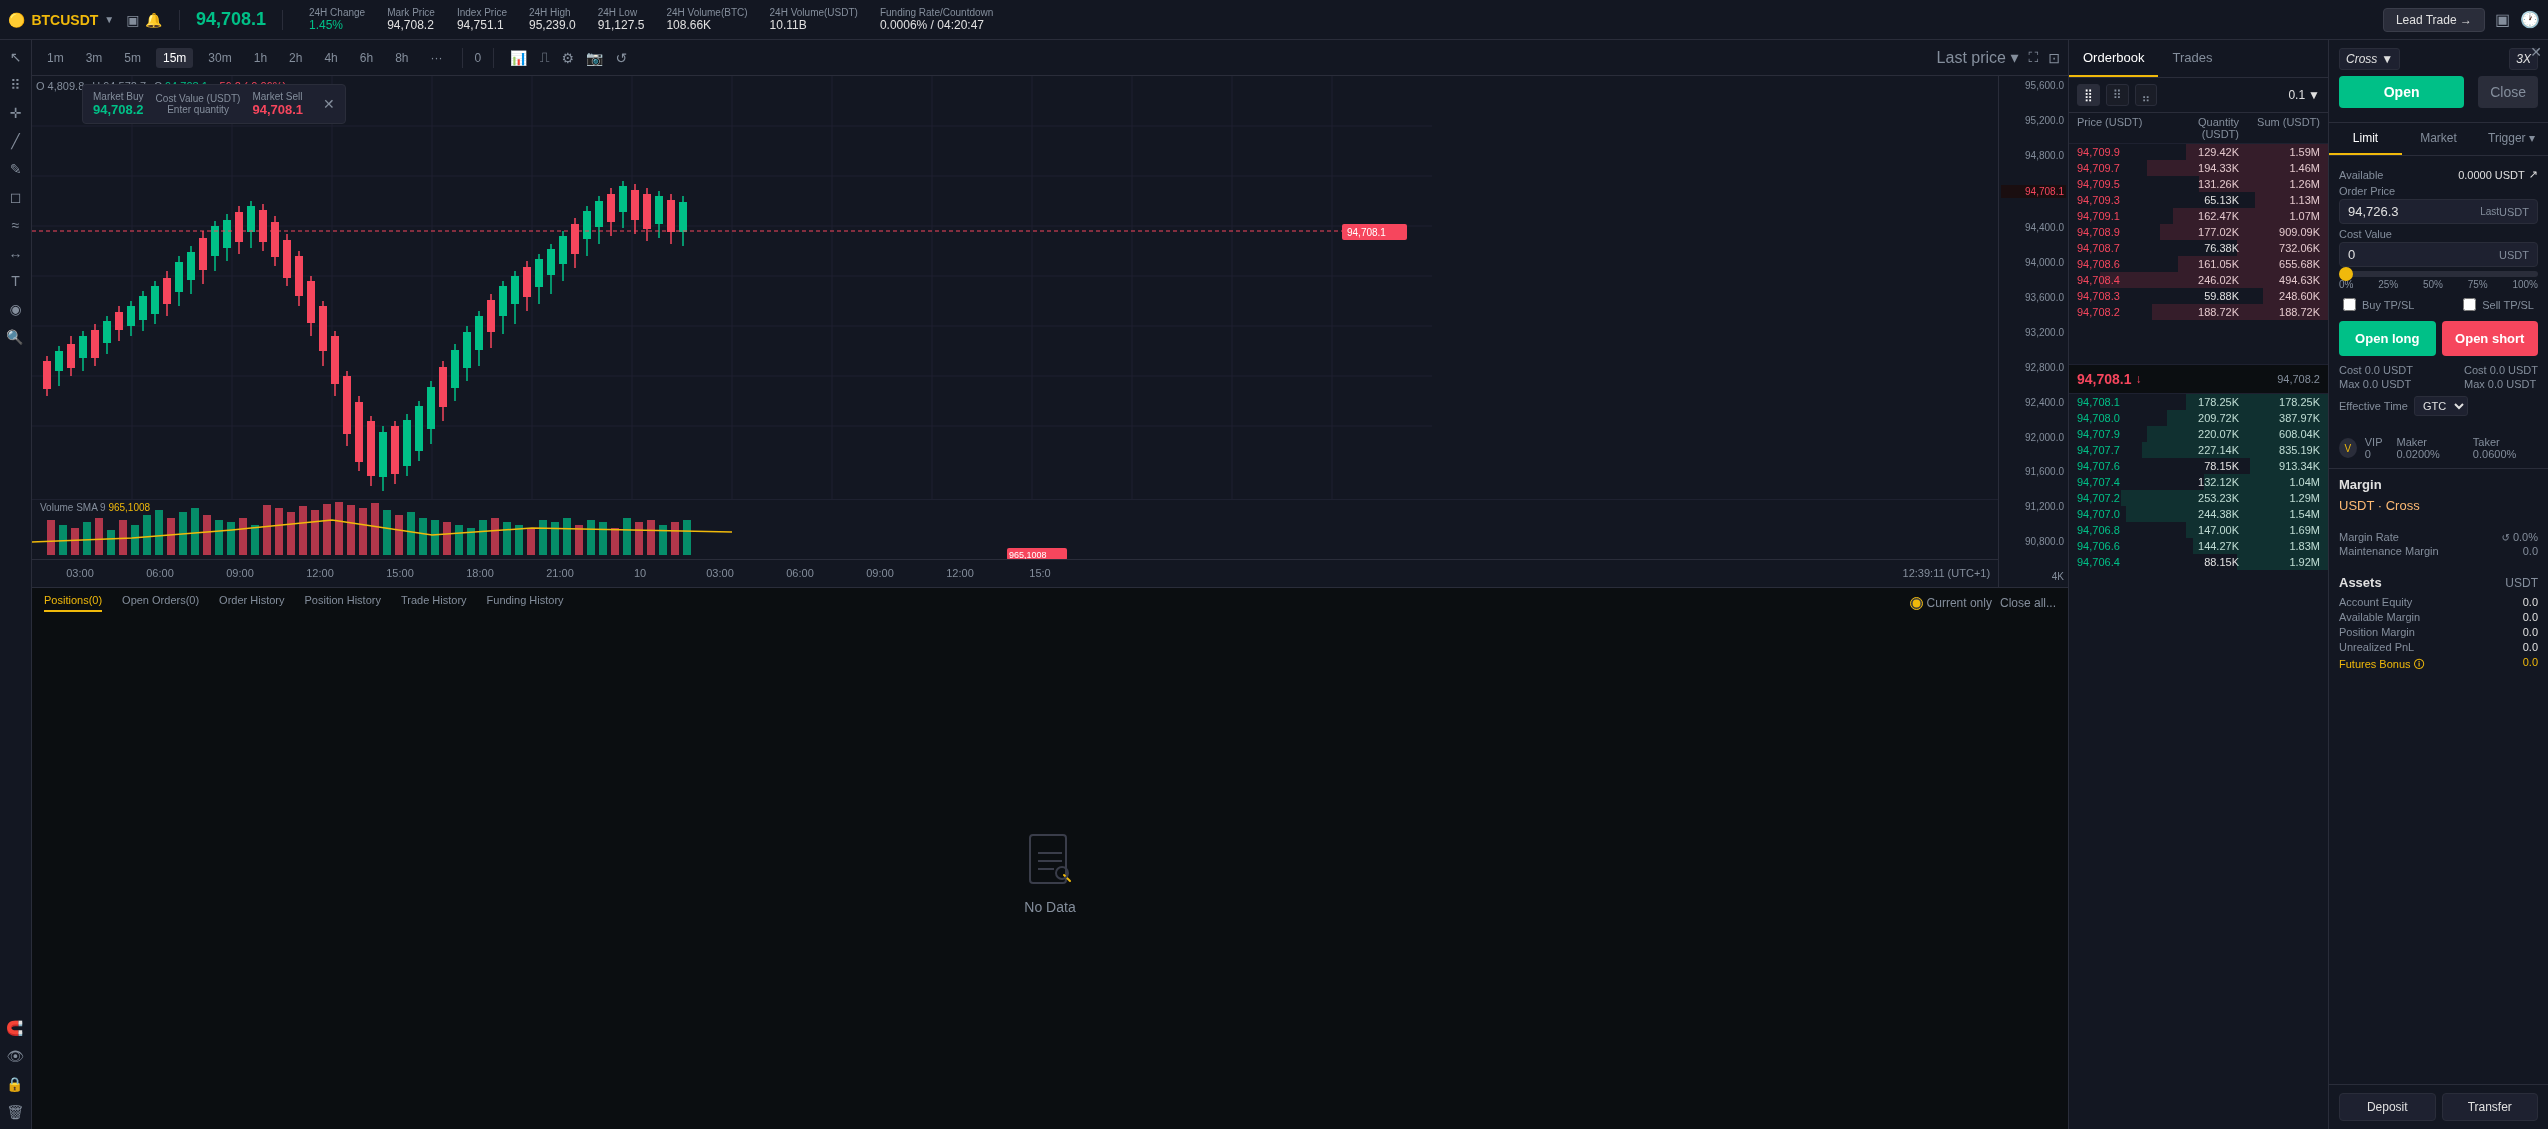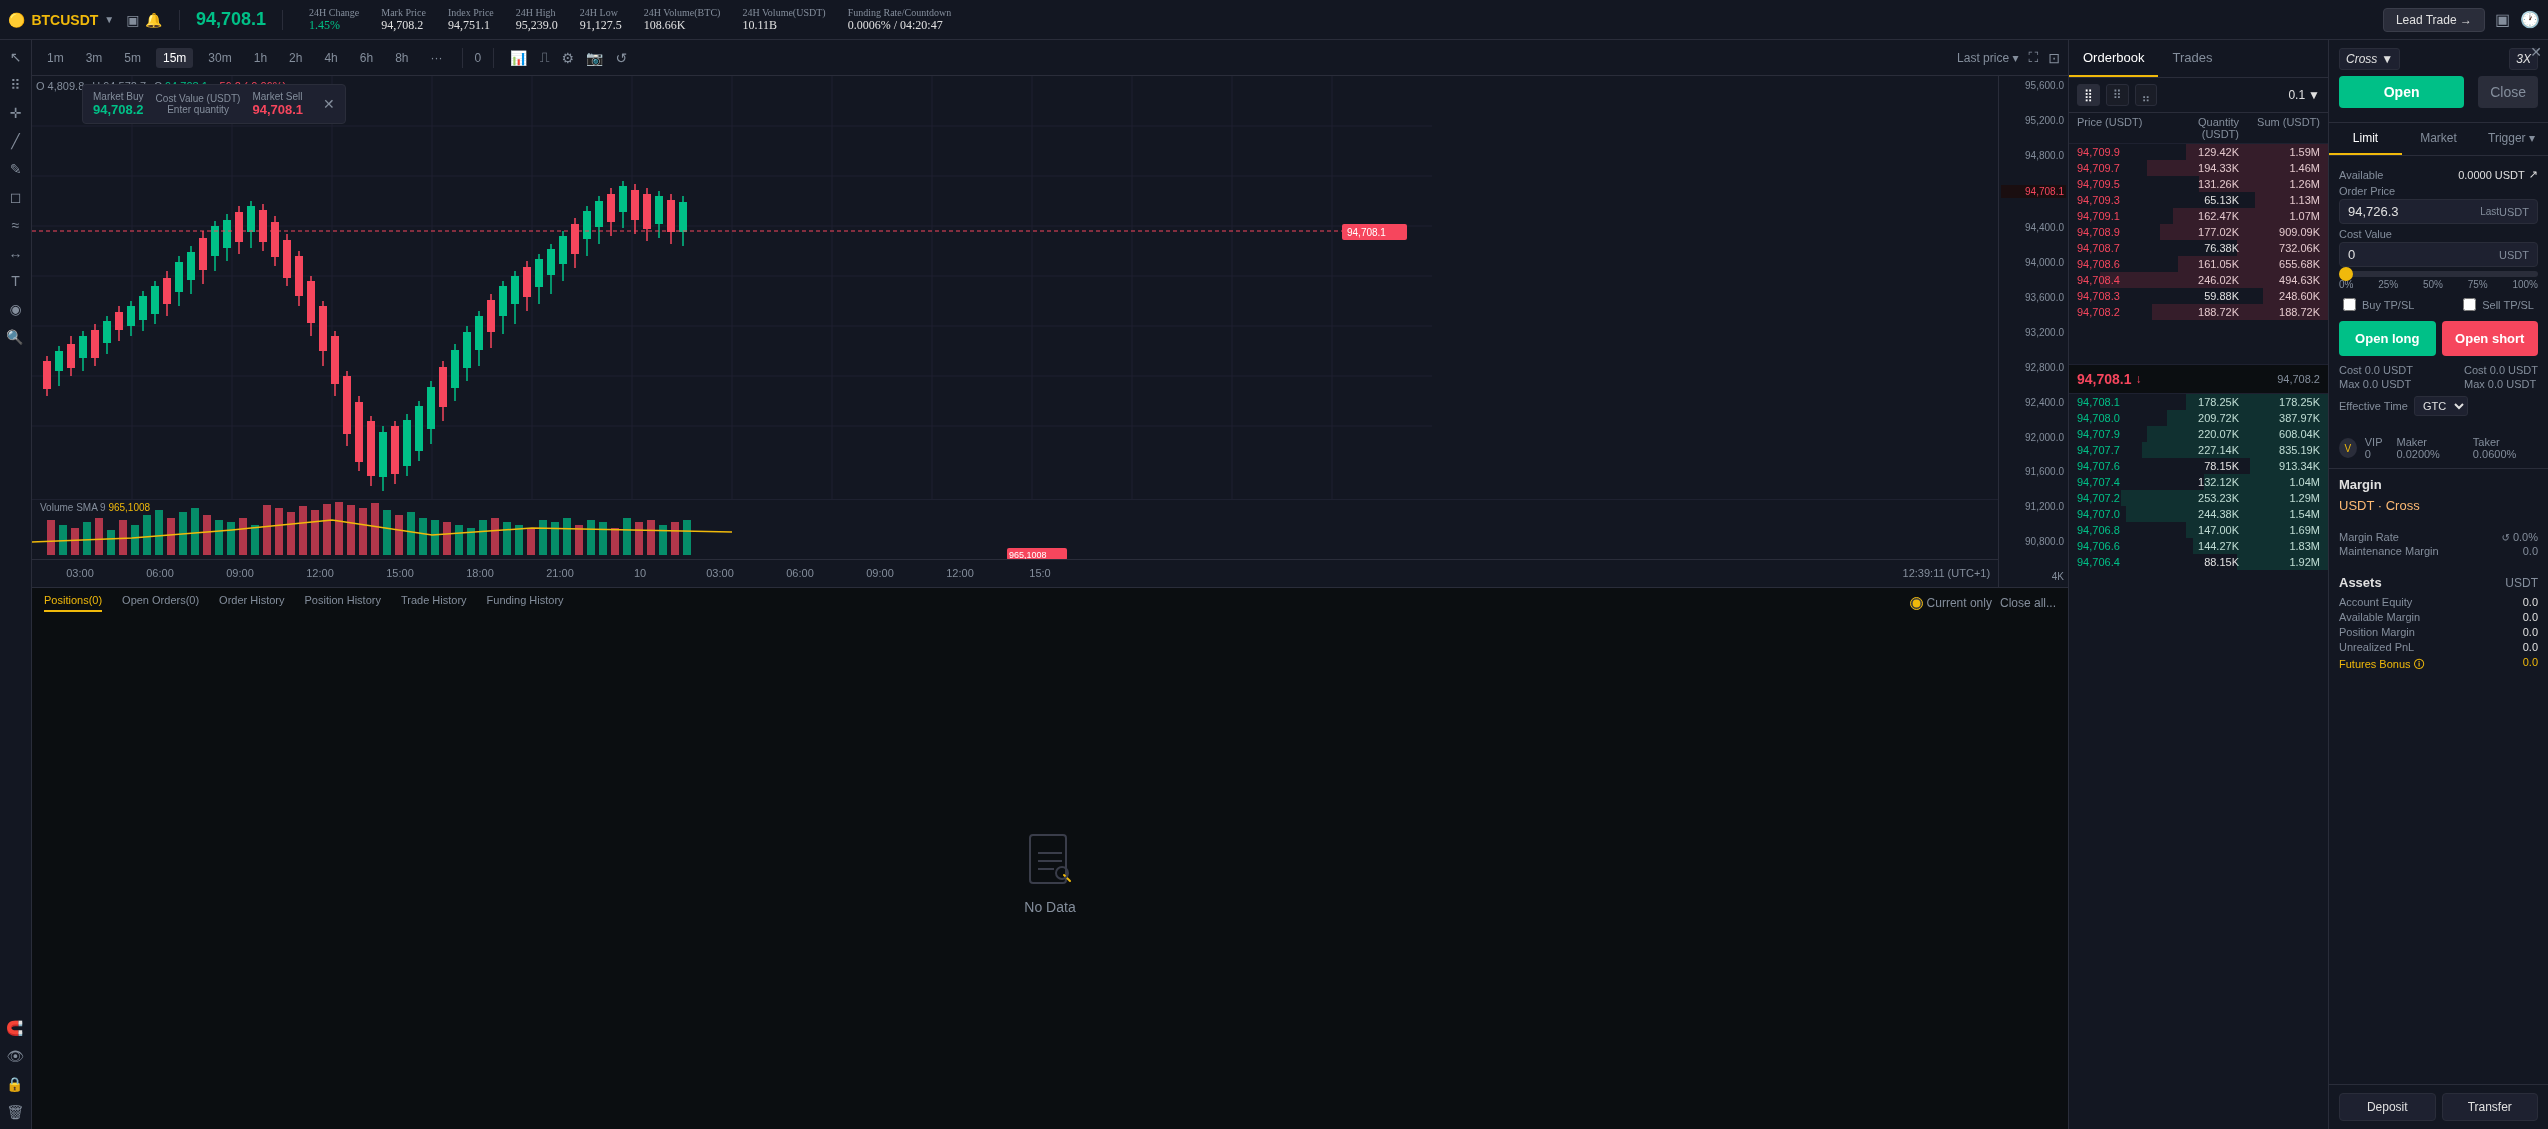--- a/index.html
+++ b/index.html
@@ -2,21 +2,21 @@
 <html><head>
   <meta charset="utf-8">
   <style>
     * { margin: 0; padding: 0; box-sizing: border-box; }
     body { background: #0b0e11; color: #e0e0e0; font-family: 'Segoe UI', Arial, sans-serif; font-size: 12px; overflow: hidden; width: 2548px; height: 1129px; }
     
     
     #topbar { display: flex; align-items: center; background: #131722; border-bottom: 1px solid #2a2d3a; height: 40px; padding: 0 8px; gap: 12px; }
     #topbar .logo { display: flex; align-items: center; gap: 6px; font-weight: bold; font-size: 14px; color: #f0b90b; }
     #topbar .price-main { font-size: 18px; font-weight: bold; color: #00c087; }
-    .stat-group { display: flex; flex-direction: column; margin-left: 10px; font-family: Liberation Serif, serif; }
+    .stat-group { display: flex; flex-direction: column; margin-left: 10px; }
     .stat-label { font-size: 10px; color: #848e9c; }
     .stat-value { font-size: 12px; color: #e0e0e0; }
     .stat-value.green { color: #00c087; }
     .divider-v { width: 1px; height: 20px; background: #2a2d3a; margin: 0 4px; }
     .topbar-right { margin-left: auto; display: flex; align-items: center; gap: 10px; }
     .lead-trade-btn { background: #2a2d3a; border: 1px solid #3a3d4a; color: #e0e0e0; padding: 4px 12px; border-radius: 4px; cursor: pointer; font-size: 12px; }
 
     
     #main { display: flex; height: calc(1129px - 40px); }
 
@@ -251,21 +251,21 @@
       <span class="tf-btn">···</span>
       <div class="divider-v"></div>
       <span style="color:#848e9c;font-size:12px;">0</span>
       <div class="divider-v"></div>
       <span class="chart-tool-icon">📊</span>
       <span class="chart-tool-icon">⎍</span>
       <span class="chart-tool-icon">⚙</span>
       <span class="chart-tool-icon">📷</span>
       <span class="chart-tool-icon">↺</span>
       <div style="margin-left:auto;display:flex;align-items:center;gap:6px;">
-        <span style="font-size:12px;color:#848e9c;">Last price ▾</span>
+        <span style="font-size:16px;color:#848e9c;">Last price ▾</span>
         <span class="chart-tool-icon">⛶</span>
         <span class="chart-tool-icon">⊡</span>
       </div>
     </div>
 
     <div class="chart-main-area">
 
       <div class="market-tooltip">
         <div class="market-buy-box">
           <span class="mb-label">Market Buy</span>

